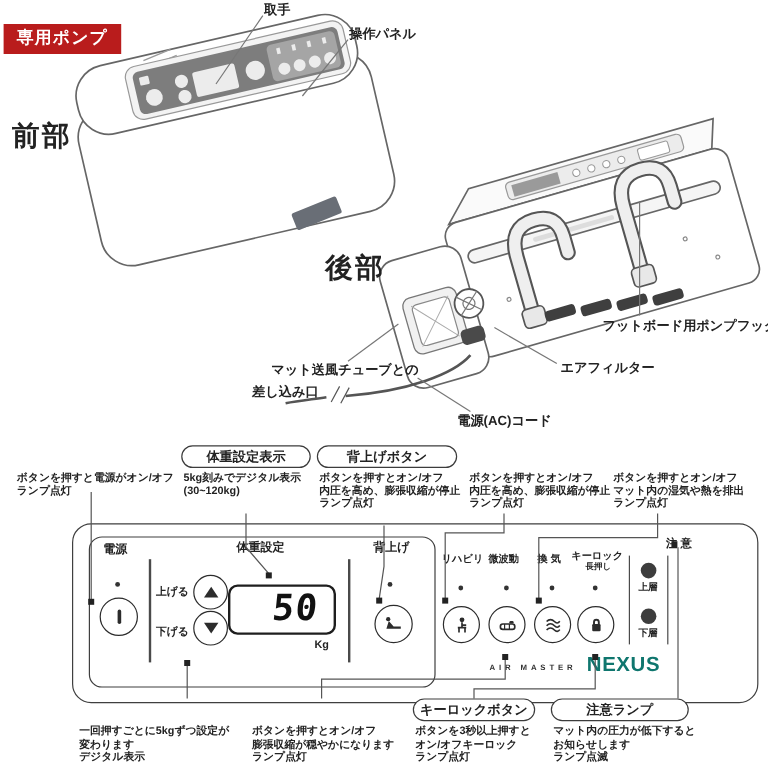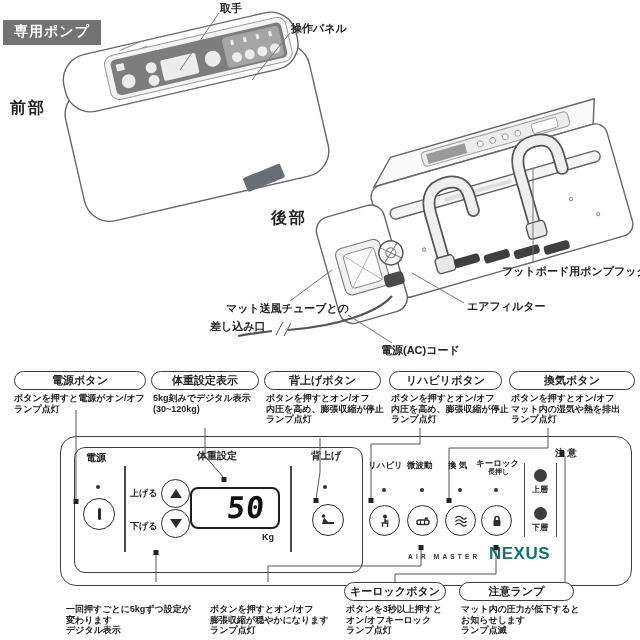--- a/index.html
+++ b/index.html
@@ -1,20 +1,20 @@
 <!DOCTYPE html>
 <html><head>
 <meta charset="utf-8">
 <style>
   html,body{margin:0;padding:0;background:#fff;}
   .canvas{position:relative;width:640px;height:640px;background:#fff;overflow:hidden;
           font-family:"Liberation Sans","DejaVu Sans",sans-serif;color:#1a1a1a;}
   .abs{position:absolute;}
-  .badge{background:#737373;color:#fff;font-weight:bold;font-size:14px;padding:3px 11px 4px;letter-spacing:1px;}
-  .viewlbl{font-size:16px;font-weight:bold;color:#222;letter-spacing:2px;font-family:Liberation Mono, monospace;}
+  .badge{background:#b91c1c;color:#fff;font-weight:bold;font-size:14px;padding:3px 11px 4px;letter-spacing:1px;}
+  .viewlbl{font-size:23px;font-weight:bold;color:#222;letter-spacing:2px;font-family:Liberation Mono, monospace;}
   .calloutlbl{font-size:11px;font-weight:bold;color:#222;white-space:nowrap;}
   .artsvg{position:absolute;left:0;top:0;z-index:2;pointer-events:none;}
   .txt{z-index:3;}
   
   .panel-outer{left:60px;top:436px;width:570px;height:148px;border:1.6px solid #3f3f3f;border-radius:16px;background:#fff;z-index:1;}
   .panel-inner{left:74px;top:447px;width:287px;height:124px;border:1.4px solid #3f3f3f;border-radius:11px;background:#fff;z-index:1;}
   .plabel{font-size:10px;font-weight:bold;color:#222;white-space:nowrap;z-index:1;}
   .plabel-s{font-size:8.5px;font-weight:bold;color:#222;white-space:nowrap;z-index:1;}
   .vdiv{width:1.6px;background:#4a4a4a;z-index:1;}
   .lampdot{width:4px;height:4px;border-radius:50%;background:#333;z-index:1;}
@@ -175,43 +175,40 @@
   <div class="abs viewlbl txt" style="left:10px;top:98px;">前部</div>
   <div class="abs viewlbl txt" style="left:271px;top:208px;">後部</div>
   <div class="abs calloutlbl txt" style="left:220px;top:1px;">取手</div>
   <div class="abs calloutlbl txt" style="left:291px;top:21px;">操作パネル</div>
   <div class="abs calloutlbl txt" style="left:502px;top:264px;">フットボード用ポンプフック</div>
   <div class="abs calloutlbl txt" style="left:467px;top:299px;">エアフィルター</div>
   <div class="abs calloutlbl txt" style="left:210px;top:301px;margin-left:16px;">マット送風チューブとの</div>
   <div class="abs calloutlbl txt" style="left:210px;top:319px;">差し込み口</div>
   <div class="abs calloutlbl txt" style="left:381px;top:343px;">電源(AC)コード</div>
 
-  <div class="abs pill" style="left:14px;top:371px;width:132px;">電源ボタン</div>
   <div class="abs desc" style="left:14px;top:393px;">
     <span>ボタンを押すと電源がオン/オフ</span>
     <span>ランプ点灯</span>
   </div>
   <div class="abs pill" style="left:151px;top:371px;width:108px;text-align:right;">体重設定表示</div>
   <div class="abs desc" style="left:153px;top:393px;">
     <span>5kg刻みでデジタル表示</span>
     <span>(30~120kg)</span>
   </div>
   <div class="abs pill" style="left:264px;top:371px;width:117px;">背上げボタン</div>
   <div class="abs desc" style="left:266px;top:393px;">
     <span>ボタンを押すとオン/オフ</span>
     <span>内圧を高め、膨張収縮が停止</span>
     <span>ランプ点灯</span>
   </div>
-  <div class="abs pill" style="left:389px;top:371px;width:113px;">リハビリボタン</div>
   <div class="abs desc" style="left:391px;top:393px;">
     <span>ボタンを押すとオン/オフ</span>
     <span>内圧を高め、膨張収縮が停止</span>
     <span>ランプ点灯</span>
   </div>
-  <div class="abs pill" style="left:509px;top:371px;width:126px;">換気ボタン</div>
   <div class="abs desc" style="left:511px;top:393px;">
     <span>ボタンを押すとオン/オフ</span>
     <span>マット内の湿気や熱を排出</span>
     <span>ランプ点灯</span>
   </div>
 
   <div class="abs panel-outer"></div>
   <div class="abs panel-inner"></div>
 
   <div class="abs plabel" style="left:86px;top:451px;">電源</div>

